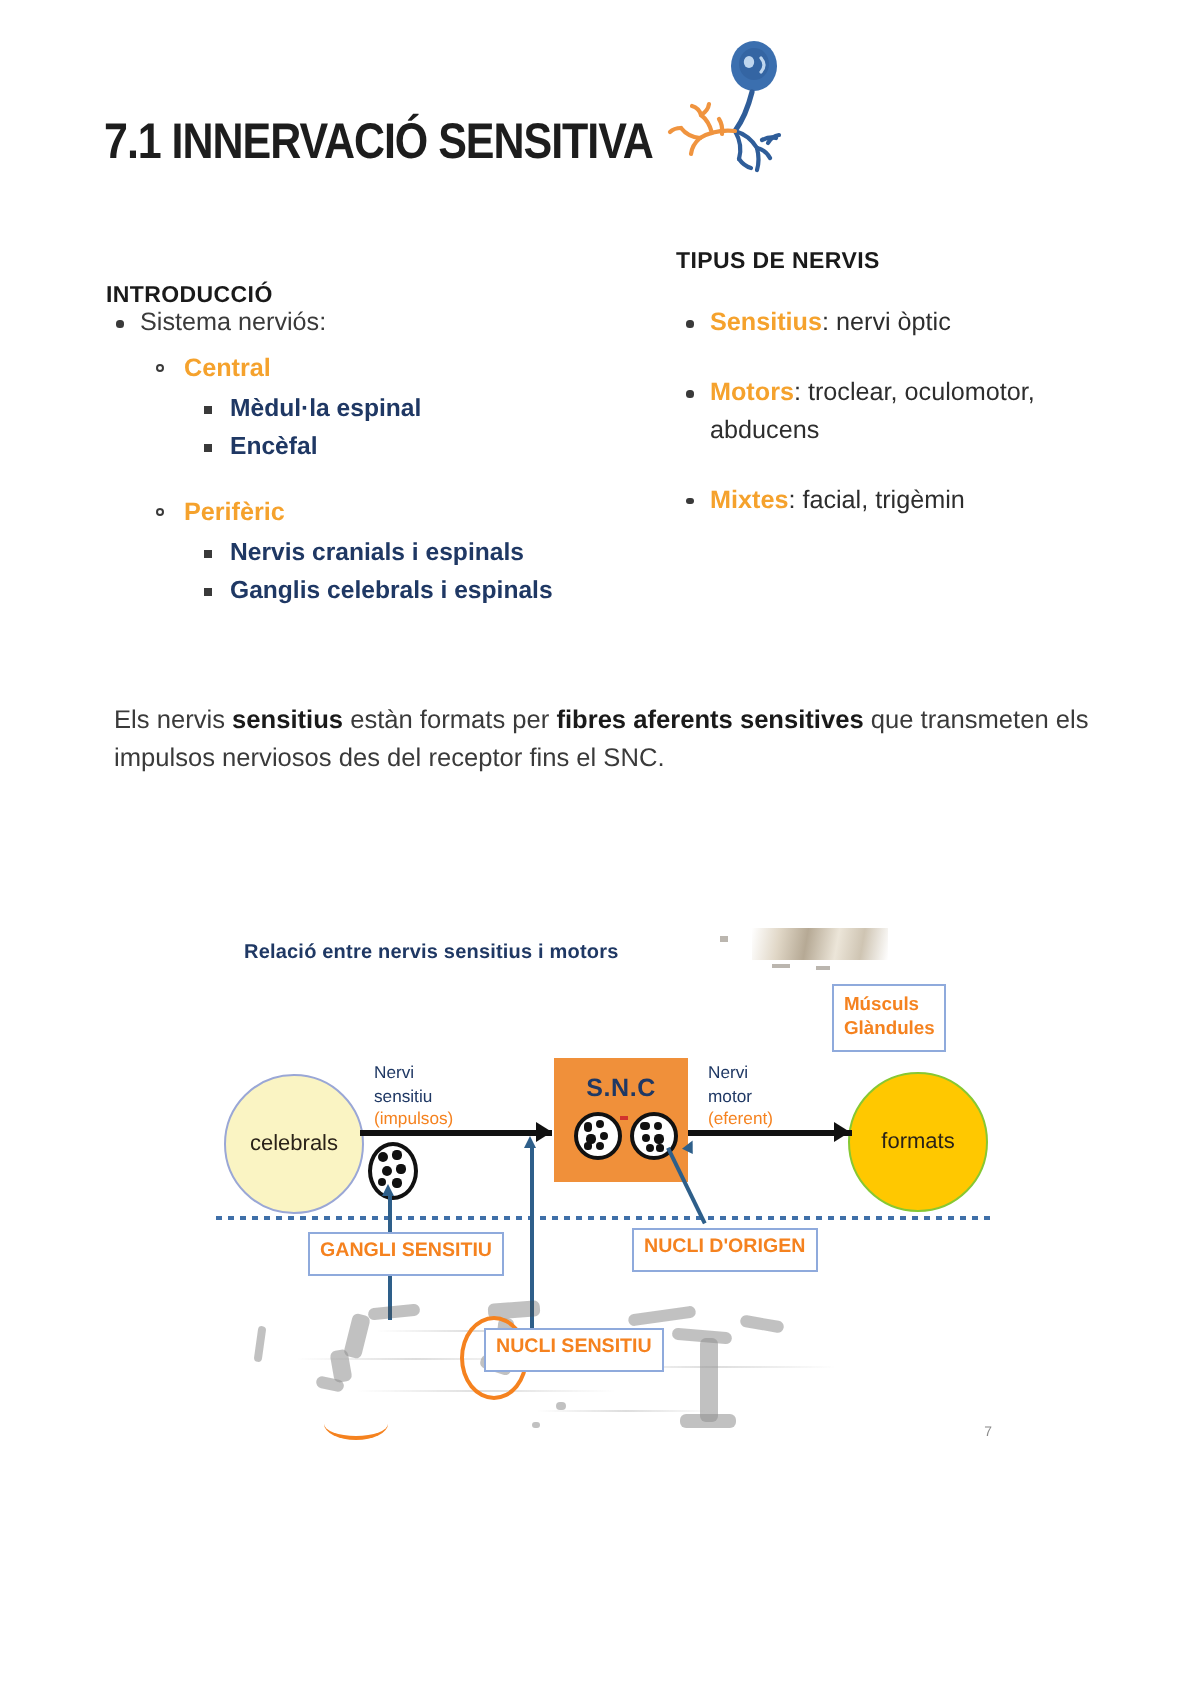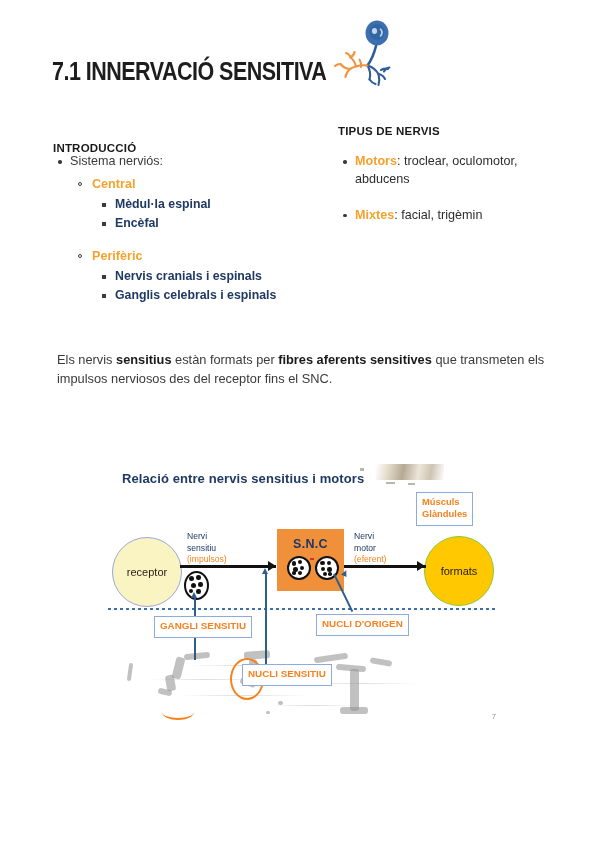--- a/index.html
+++ b/index.html
@@ -159,21 +159,21 @@
     position: absolute;
     left: 104px;
     top: 466px;
     width: 396px;
     height: 258px;
     background: #ffffff;
   }
   .dg-title {
     position: absolute;
     left: 18px; top: 5px;
-    font-size: 13px;
+    font-size: 10px;
     font-weight: 700;
     color: #1F3864;
     letter-spacing: 0.1px;
   }
   .sepia-frag {
     position: absolute;
     left: 272px; top: -2px;
     width: 68px; height: 16px;
     background:
       linear-gradient(100deg, rgba(255,255,255,0) 0%, rgba(190,170,135,.55) 20%,
@@ -421,20 +421,23 @@
             </ul>
           </li>
         </ul>
       </li>
     </ul>
   </div>
 
   <div class="list-col" id="col-right">
     <ul>
       <li class="rv">
+        <span class="kw">Sensitius</span><span>: </span><span>nervi òptic</span>
+      </li>
+      <li class="rv">
         <span class="kw">Motors</span><span>: </span><span>troclear, oculomotor, abducens</span>
       </li>
       <li class="rv">
         <span class="kw">Mixtes</span><span>: </span><span>facial, trigèmin</span>
       </li>
     </ul>
   </div>
 
   <div class="para" id="para1"><span>Els nervis </span><b>sensitius</b><span> estàn formats per </span><b>fibres aferents sensitives</b><span> que transmeten els impulsos nerviosos des del receptor fins el SNC.</span></div>
 
@@ -447,21 +450,21 @@
     <div class="sepia-dot" style="left:282px;top:16px;width:9px;height:2px;"></div>
     <div class="sepia-dot" style="left:304px;top:17px;width:7px;height:2px;"></div>
 
 
     <div class="lbox" id="box-musculs">
       <span>Músculs</span><br>
       <span>Glàndules</span>
     </div>
 
     <div class="circ" id="circ-receptor">
-      <span>receptor</span>
+      <span>celebrals</span>
     </div>
 
     <div class="circ" id="circ-efector">
       <span>formats</span>
     </div>
 
     <div class="snc-box">
       <div class="snc-label">S.N.C</div>
     </div>
 

